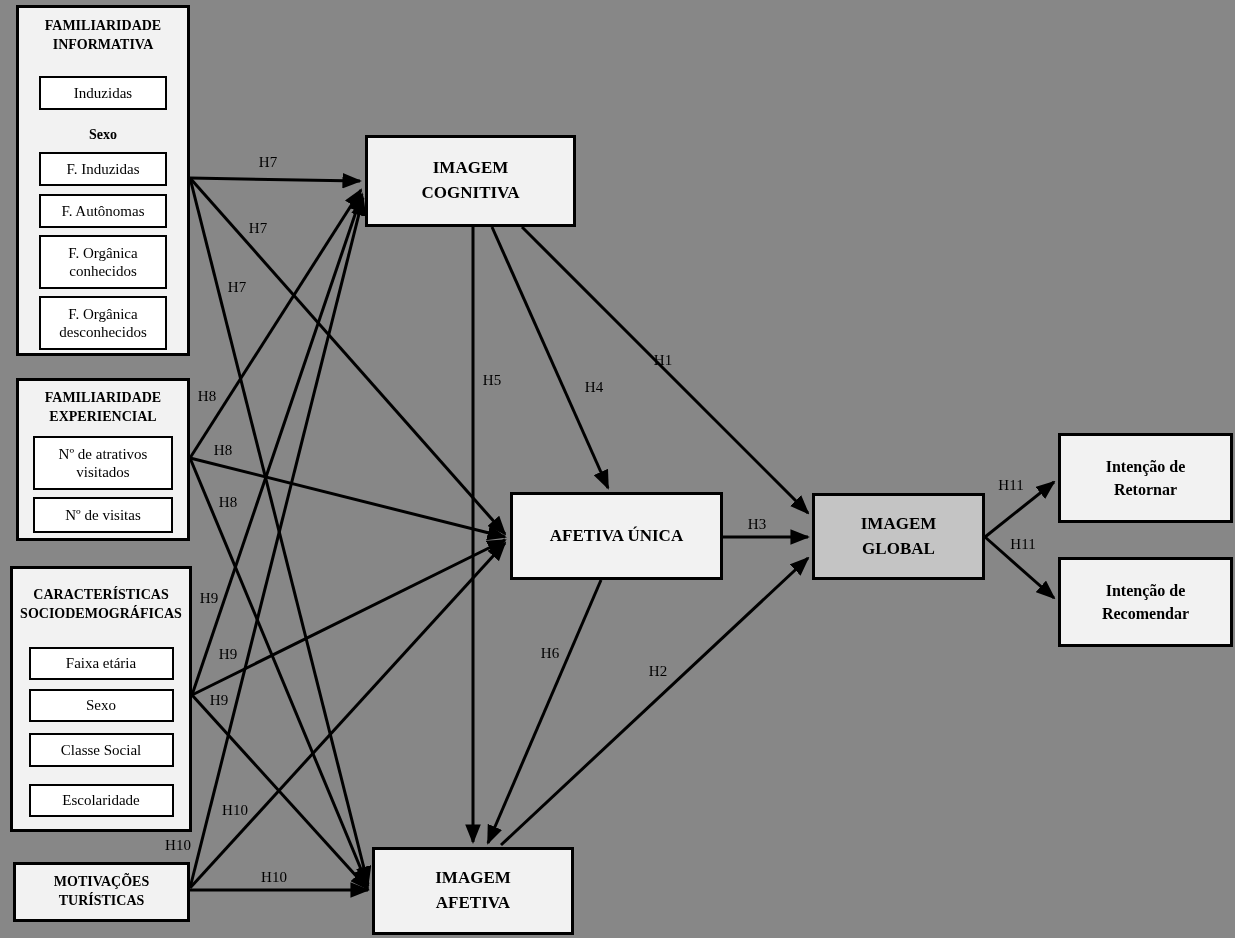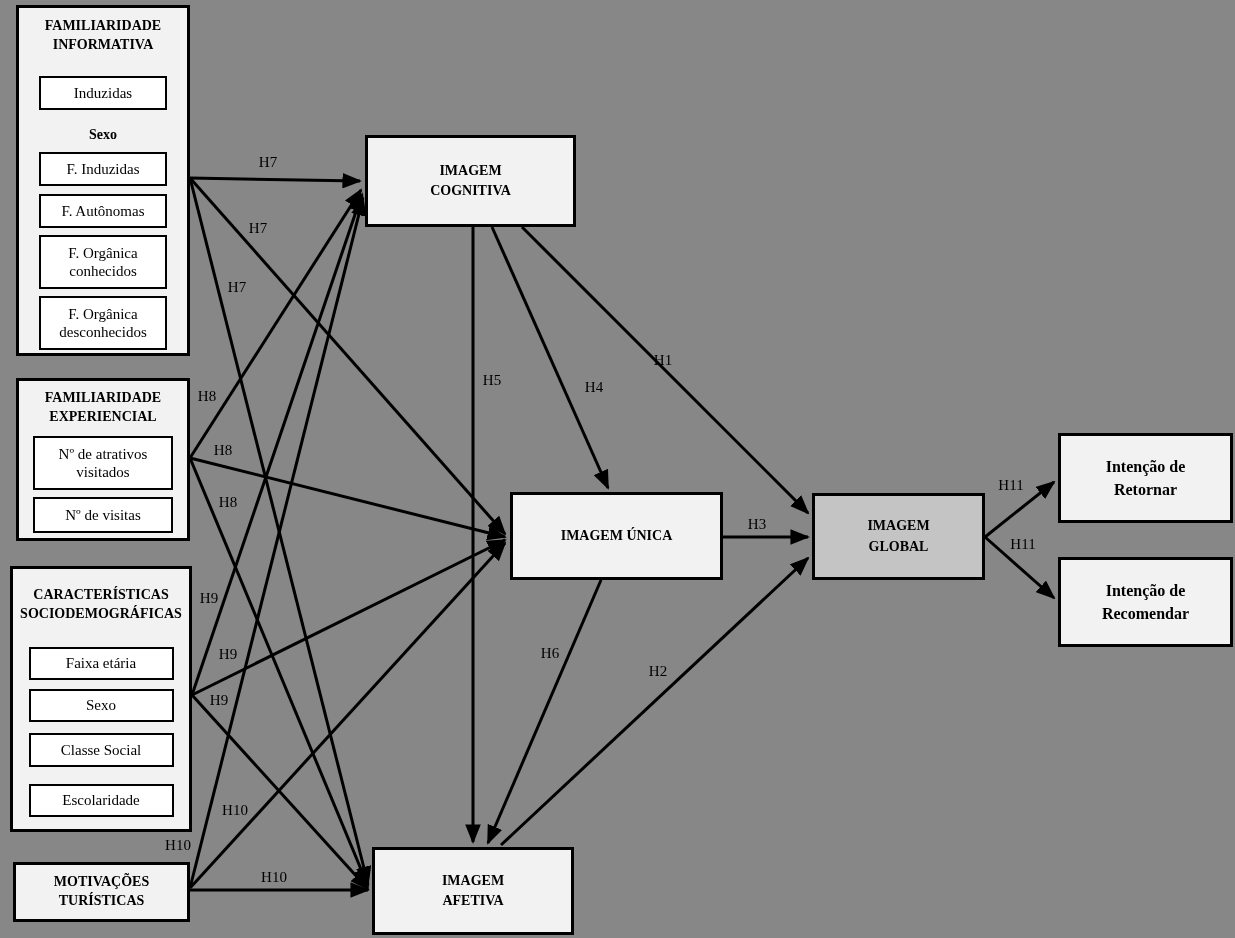--- a/index.html
+++ b/index.html
@@ -6,21 +6,21 @@
   #canvas{position:relative;width:1235px;height:938px;background:#878787;overflow:hidden;
           font-family:"Liberation Serif",serif;}
   #edges{position:absolute;left:0;top:0;width:1235px;height:938px;pointer-events:none;}
   .panel{position:absolute;background:#f2f2f2;border:3px solid #000;box-sizing:border-box;
          display:flex;flex-direction:column;align-items:center;}
   .panel-title{font-weight:bold;font-size:14px;line-height:1.35;text-align:center;white-space:pre-line;}
   .sub-title{font-weight:bold;font-size:14px;text-align:center;}
   .ibox{background:#ffffff;border:2px solid #000;box-sizing:border-box;display:flex;align-items:center;
         justify-content:center;text-align:center;font-size:15px;line-height:1.2;white-space:pre-line;}
   .latent{position:absolute;background:#f2f2f2;border:3px solid #000;box-sizing:border-box;display:flex;
-          align-items:center;justify-content:center;text-align:center;font-weight:bold;font-size:14px;
+          align-items:center;justify-content:center;text-align:center;font-weight:bold;font-size:17px;
           line-height:1.45;white-space:pre-line;}
   .outcome{font-size:16px;}
   .global-fill{background:#c4c4c4;}
   .hlabel{position:absolute;transform:translate(-50%,-50%);font-size:15px;color:#000;white-space:nowrap;}
 </style>
 </head>
 <body>
 
 <div id="canvas">
 
@@ -83,21 +83,21 @@
   </div>
 
   <div class="panel" style="left:13px;top:862px;width:177px;height:60px;justify-content:center;">
     <div class="panel-title">MOTIVAÇÕES
 TURÍSTICAS</div>
   </div>
 
   <div class="latent" style="left:365px;top:135px;width:211px;height:92px;">IMAGEM
 COGNITIVA</div>
 
-  <div class="latent" style="left:510px;top:492px;width:213px;height:88px;">IMAGEM ÚNICA</div>
+  <div class="latent" style="left:510px;top:492px;width:213px;height:88px;">AFETIVA ÚNICA</div>
 
   <div class="latent" style="left:372px;top:847px;width:202px;height:88px;">IMAGEM
 AFETIVA</div>
 
   <div class="latent global-fill" style="left:812px;top:493px;width:173px;height:87px;">IMAGEM
 GLOBAL</div>
 
   <div class="latent outcome" style="left:1058px;top:433px;width:175px;height:90px;">Intenção de
 Retornar</div>
 

